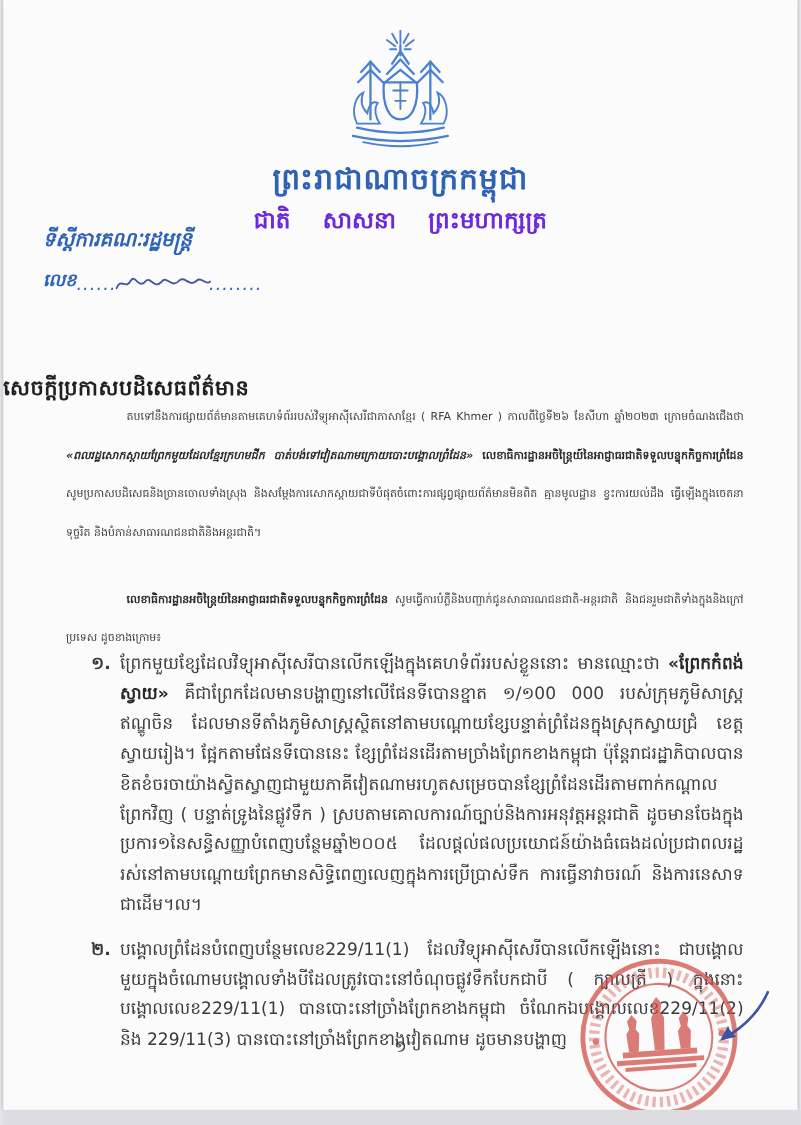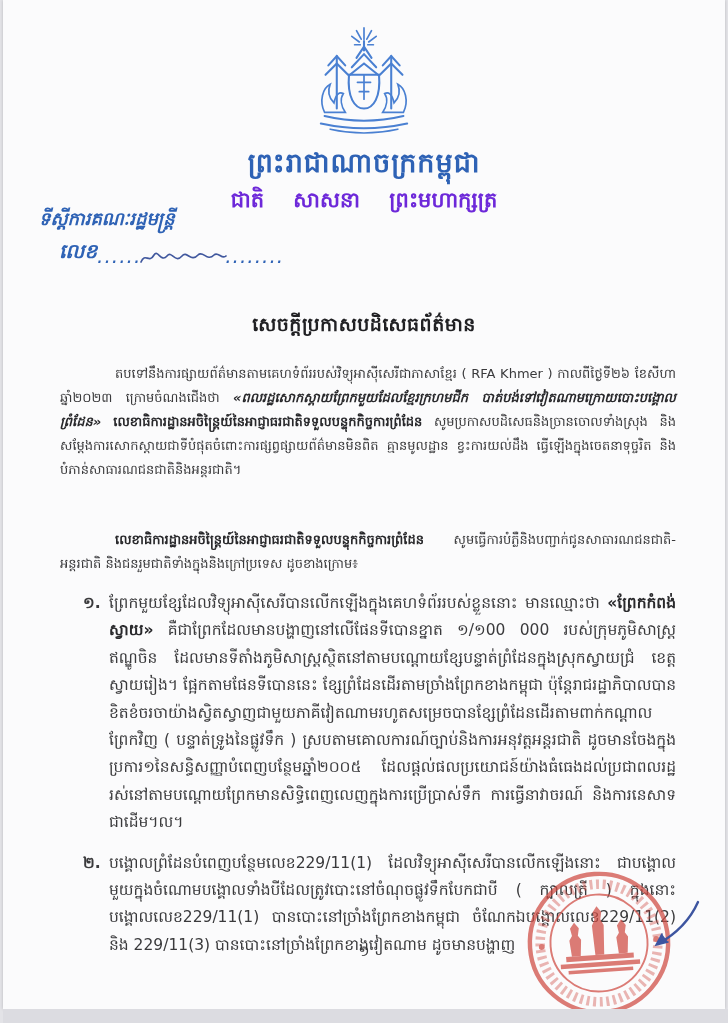--- a/index.html
+++ b/index.html
@@ -37,36 +37,36 @@
   }
   
   .letterhead{
     position:absolute;top:210px;left:36px;width:360px;
     color:#2e62b5;font-weight:bold;font-style:italic;
   }
   .lh1{font-size:18px;line-height:1.0;margin-bottom:14px;}
   .lh2{font-size:15.5px;line-height:1.0;margin-bottom:10px;}
   .lh3{font-size:15.5px;line-height:1.0;margin-bottom:8px;}
   .ref-line{
-    font-size:20px;font-weight:bold;color:#2e62b5;
-    display:flex;align-items:flex-end;position:relative;height:26px;margin-left:20px;
+    font-size:16px;font-weight:bold;color:#2e62b5;
+    display:flex;align-items:flex-end;position:relative;height:26px;
   }
   .ref-dots{letter-spacing:1px;color:#2e62b5;font-weight:normal;}
   .handwriting{position:relative;top:2px;margin:0 -4px;}
   
   .doc-title{
-    position:absolute;top:312px;left:0;width:100%;
-    text-align:center;
+    position:absolute;top:340px;left:0;width:100%;
+    text-align:left;
     font-size:19px;font-weight:bold;color:#202023;
     letter-spacing:.5px;
   }
   
   .body-text{
     position:absolute;left:57px;width:616px;
-    font-size:13px;line-height:24px;
+    font-size:10px;line-height:35px;
     color:#3a3a3c;text-align:justify;
   }
   .p1{top:362px;text-indent:55px;}
   .p2{top:528px;text-indent:55px;}
   .seg-bold{font-weight:bold;color:#28282b;}
   .seg-quote{font-weight:bold;font-style:italic;color:#28282b;}
   .items{position:absolute;top:590px;left:80px;width:593px;}
   .item{display:flex;margin-bottom:13px;}
   .item-num{
     width:26px;flex:0 0 26px;

